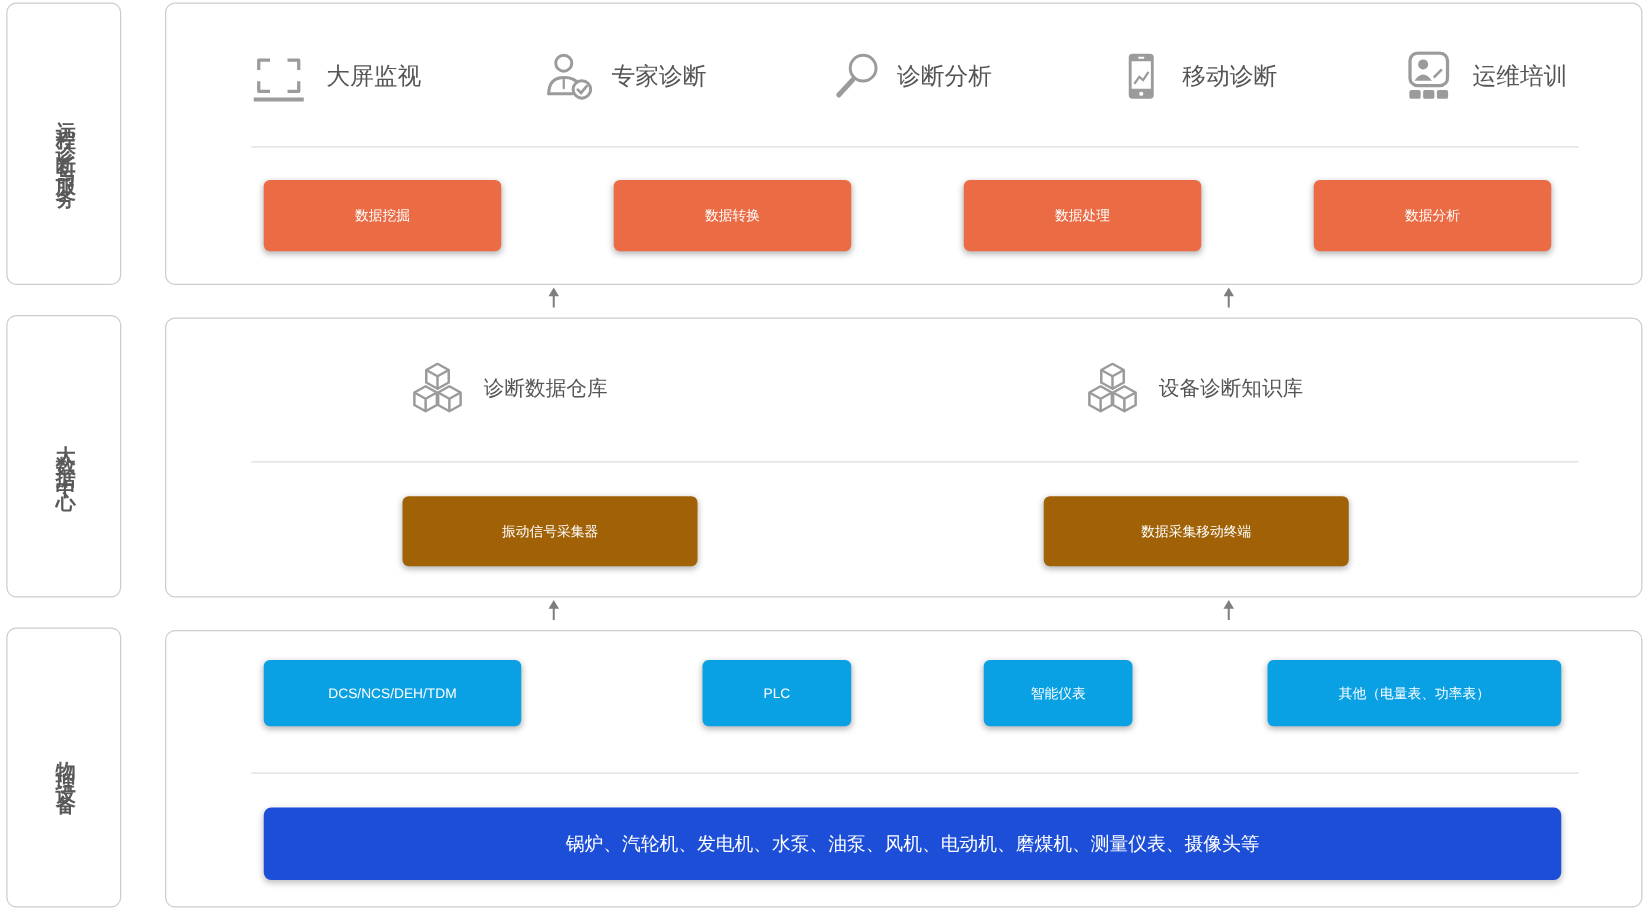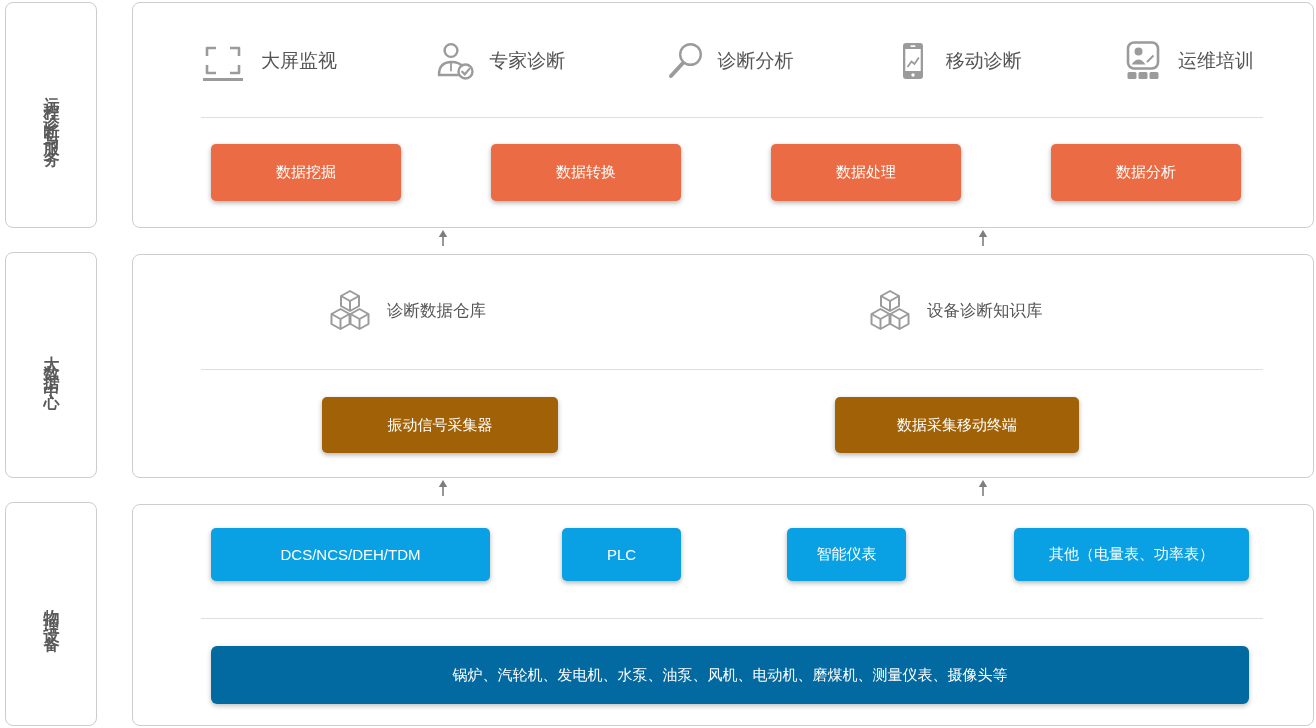--- a/index.html
+++ b/index.html
@@ -34,32 +34,32 @@
   .service { display:flex; align-items:center; gap:13px; }
   .service .label { font-size:19px; color:#555; }
 
   
   .store { position:absolute; top:26px; display:flex; align-items:center; gap:16px; height:60px; }
   .store .label { font-size:16.5px; color:#555; }
 
   
   .node {
     position:absolute; display:flex; align-items:center; justify-content:center;
-    color:#fff; font-size:15px; border-radius:5px;
+    color:#fff; font-size:11px; border-radius:5px;
     box-shadow:0 2px 5px rgba(0,0,0,0.30);
   }
   .row-flex { position:absolute; top:141px; left:78px; display:flex; gap:90px; }
   .row-flex .node { position:static; }
   .orange { background:#EA6B44; width:190px; height:57px; }
   .lorange { background:#a16207; height:56px; top:142px; }
   .blue { background:#0AA1E4; height:53px; top:23px; }
 
   .devbar {
     position:absolute; left:78px; top:141px; width:1038px; height:58px;
-    background:#0369a1; border-radius:6px; color:#fff; font-size:15px;
+    background:#1d4ed8; border-radius:6px; color:#fff; font-size:15px;
     display:flex; align-items:center; justify-content:center;
     box-shadow:0 2px 5px rgba(0,0,0,0.25);
   }
 
   .arrow { position:absolute; width:12px; height:18px; }
 
   svg { display:block; }
 </style>
 </head>
 <body>
@@ -184,21 +184,21 @@
     <span class="label">设备诊断知识库</span>
   </div>
 
   <div class="divider" style="top:114px"></div>
 
   <div class="node lorange" style="left:189px;width:236px">振动信号采集器</div>
   <div class="node lorange" style="left:702px;width:244px">数据采集移动终端</div>
 </div>
 
 <div class="card main mainC">
-  <div class="node blue" style="left:78px;width:279px">DCS/NCS/DEH/TDM</div>
+  <div class="node blue" style="left:78px;width:206px">DCS/NCS/DEH/TDM</div>
   <div class="node blue" style="left:429px;width:119px">PLC</div>
   <div class="node blue" style="left:654px;width:119px">智能仪表</div>
   <div class="node blue" style="left:881px;width:235px">其他（电量表、功率表）</div>
 
   <div class="divider" style="top:113px"></div>
 
   <div class="devbar">锅炉、汽轮机、发电机、水泵、油泵、风机、电动机、磨煤机、测量仪表、摄像头等</div>
 </div>
 
 <svg class="arrow" style="left:437px;top:229px" viewBox="0 0 12 18">

